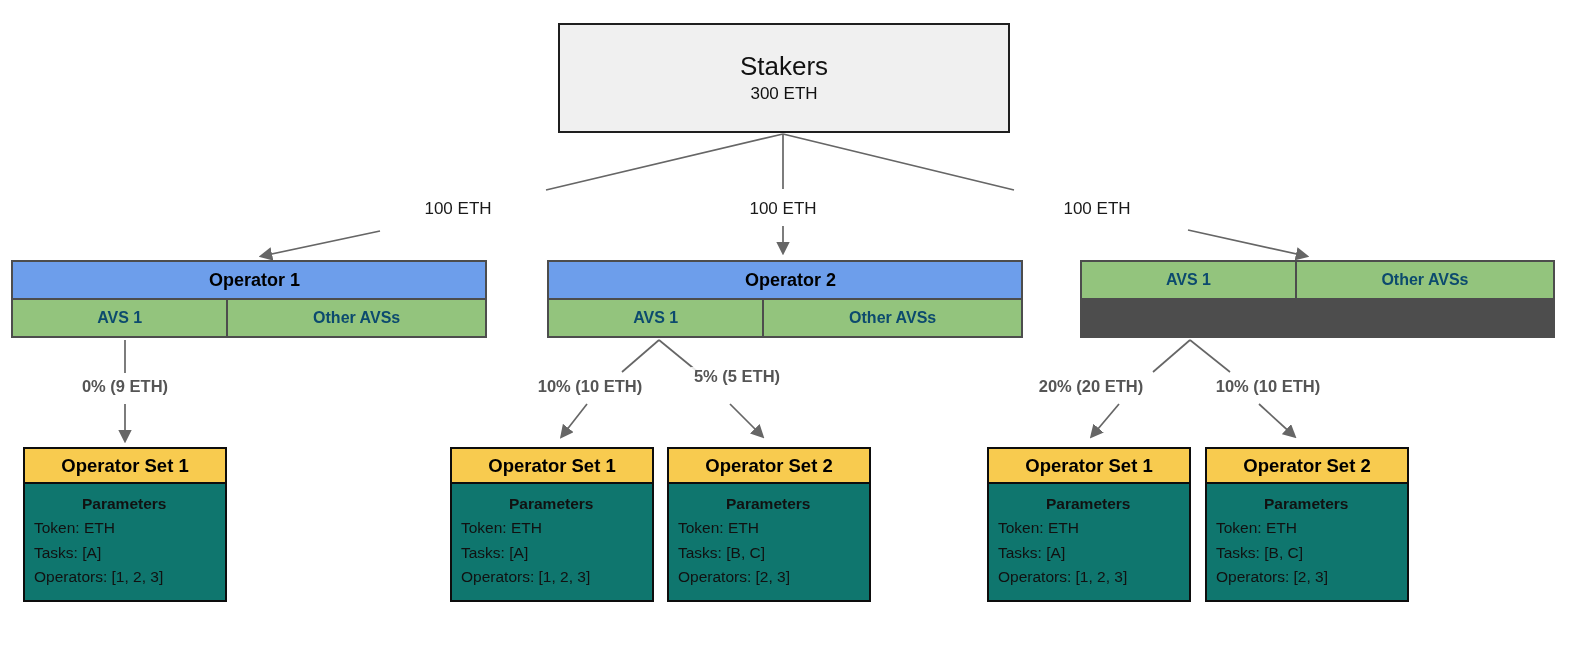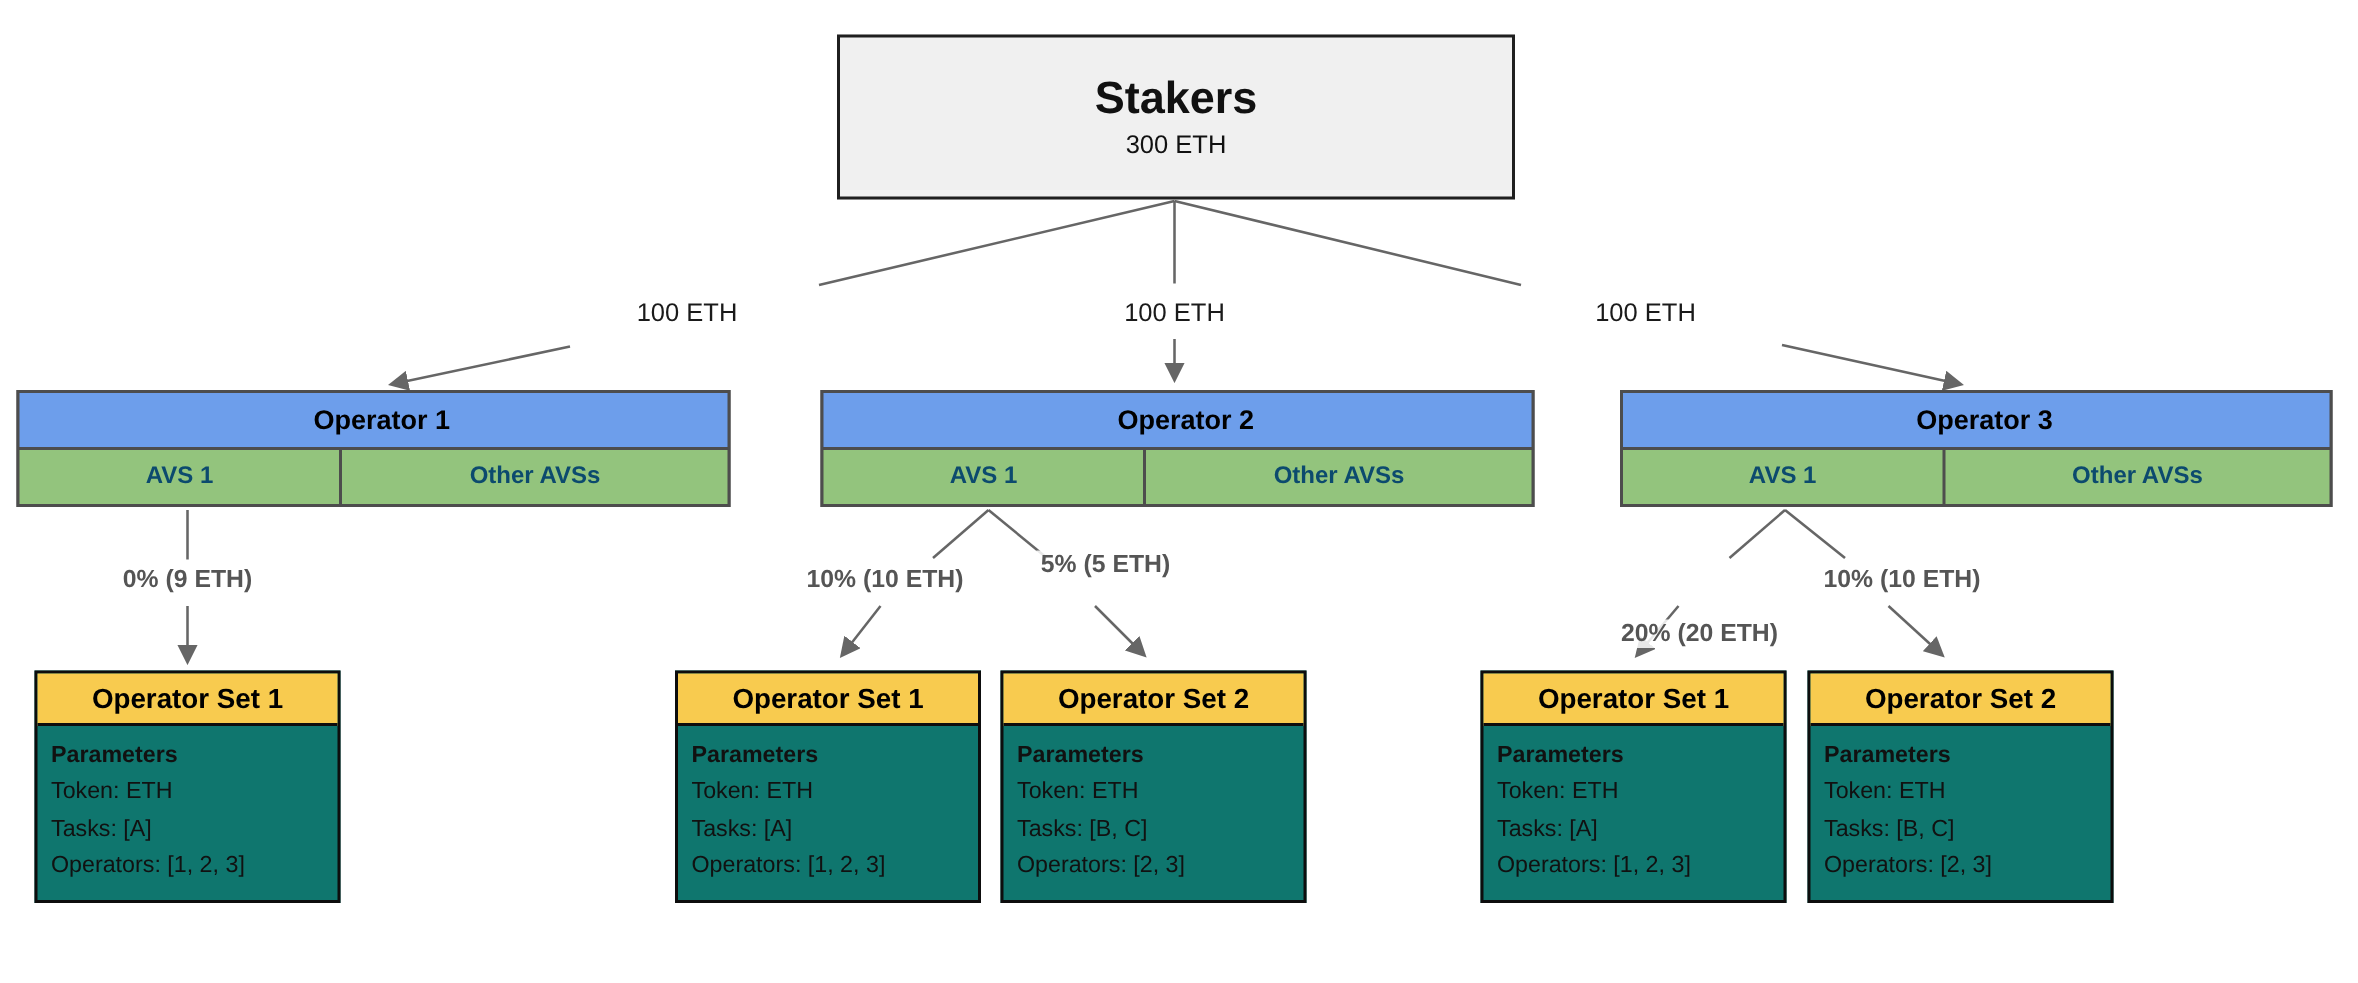--- a/index.html
+++ b/index.html
@@ -19,21 +19,21 @@
   svg.edges{position:absolute;left:0;top:0;width:1572px;height:655px;z-index:1;}
   .edge{stroke:var(--edge-gray,#666);stroke-width:1.7;fill:none;}
 
   
   .stakers{
     position:absolute;left:558px;top:23px;width:452px;height:110px;
     background:var(--stakers-fill,#f0f0f0);border:2px solid #1f1f1f;
     box-sizing:border-box;display:flex;flex-direction:column;align-items:center;justify-content:center;
     z-index:2;
   }
-  .stakers .title{font-size:30px;font-weight:bold;line-height:1.15;}
+  .stakers .title{font-size:26px;font-weight:normal;line-height:1.15;}
   .stakers .amount{font-size:17px;margin-top:3px;}
 
   
   .flabel{position:absolute;transform:translateX(-50%);white-space:nowrap;z-index:2;}
   .del-label{font-size:17px;color:#1a1a1a;}
   .alloc-label{font-size:16.5px;font-weight:bold;color:var(--allocation-text,#555);background:rgba(255,255,255,.85);padding:0 3px;}
 
   
   .operator{
     position:absolute;top:260px;width:476px;height:78px;box-sizing:border-box;
@@ -55,21 +55,21 @@
   .opset{
     position:absolute;top:447px;width:204px;box-sizing:border-box;
     background:#0f766e;border:2px solid #0d0d0d;z-index:2;
   }
   .opset .set-header{
     background:var(--set-yellow,#f8cb4f);border-bottom:2px solid #0d0d0d;
     height:33px;display:flex;align-items:center;justify-content:center;
     font-size:18.5px;font-weight:bold;color:#000;
   }
   .opset .set-body{padding:8px 9px 10px 9px;font-size:15.5px;line-height:1.58;color:#111;}
-  .opset .params-heading{font-weight:bold;}
+  .opset .params-heading{font-weight:bold;margin-left:48px;}
 </style>
 </head>
 <body>
 
 <div class="canvas">
 
   <svg class="edges" viewBox="0 0 1572 655" xmlns="http://www.w3.org/2000/svg">
     <defs>
       <marker id="arrow" viewBox="0 0 10 10" refX="7.5" refY="5" markerWidth="8" markerHeight="8" orient="auto">
         <path d="M0,0 L10,5 L0,10 Z" style="fill:var(--edge-gray,#666);"></path>
@@ -120,29 +120,28 @@
     <div class="avs-cell">Other AVSs</div>
   </div>
 
   <div class="operator" style="left:547px;">
     <div class="op-header">Operator 2</div>
     <div class="avs-cell">AVS 1</div>
     <div class="avs-cell">Other AVSs</div>
   </div>
 
   <div class="operator" style="left:1080px;width:475px;">
-    <div class="op-header">Operator 3</div>
     <div class="avs-cell">AVS 1</div>
     <div class="avs-cell">Other AVSs</div>
   </div>
 
   <div class="flabel alloc-label" style="left:125px;top:377px;">0% (9 ETH)</div>
   <div class="flabel alloc-label" style="left:590px;top:377px;">10% (10 ETH)</div>
   <div class="flabel alloc-label" style="left:737px;top:367px;">5% (5 ETH)</div>
-  <div class="flabel alloc-label" style="left:1133px;top:377px;margin-top:36px;">20% (20 ETH)</div>
+  <div class="flabel alloc-label" style="left:1091px;top:377px;">20% (20 ETH)</div>
   <div class="flabel alloc-label" style="left:1268px;top:377px;">10% (10 ETH)</div>
 
   <div class="opset" style="left:23px;">
     <div class="set-header">Operator Set 1</div>
     <div class="set-body">
       <div class="params-heading">Parameters</div>
       <div>Token: ETH</div>
       <div>Tasks: [A]</div>
       <div>Operators: [1, 2, 3]</div>
     </div>

